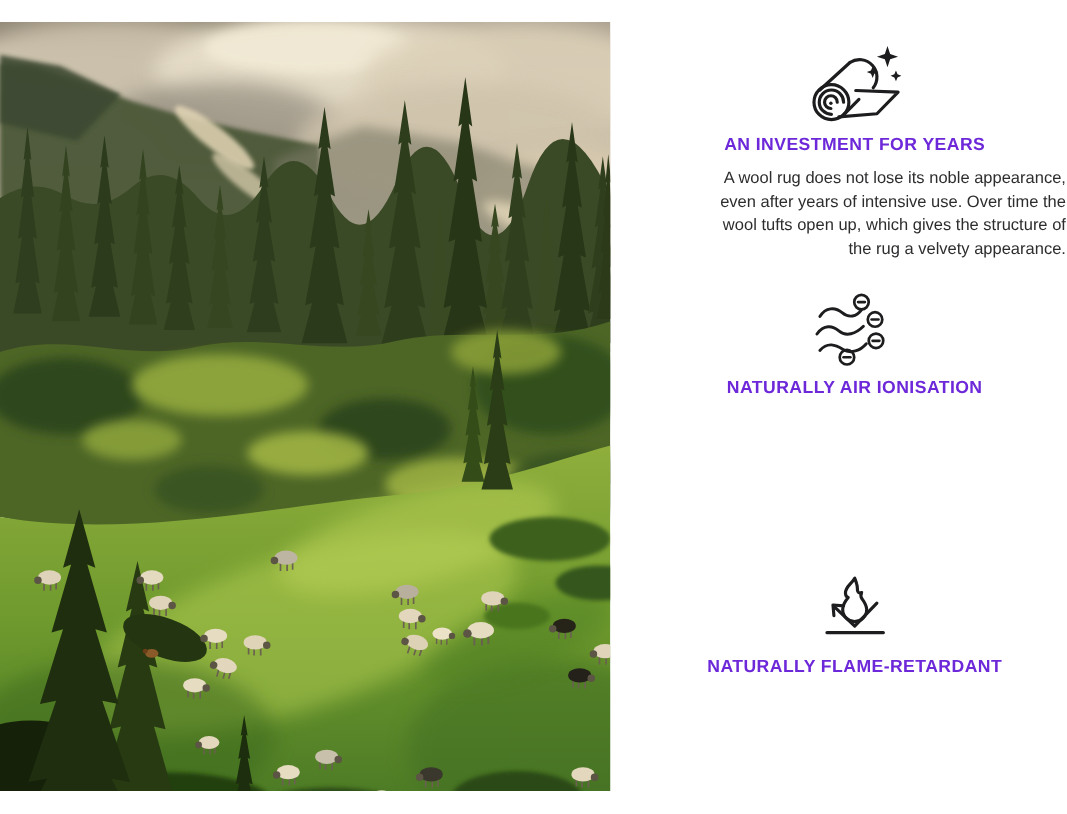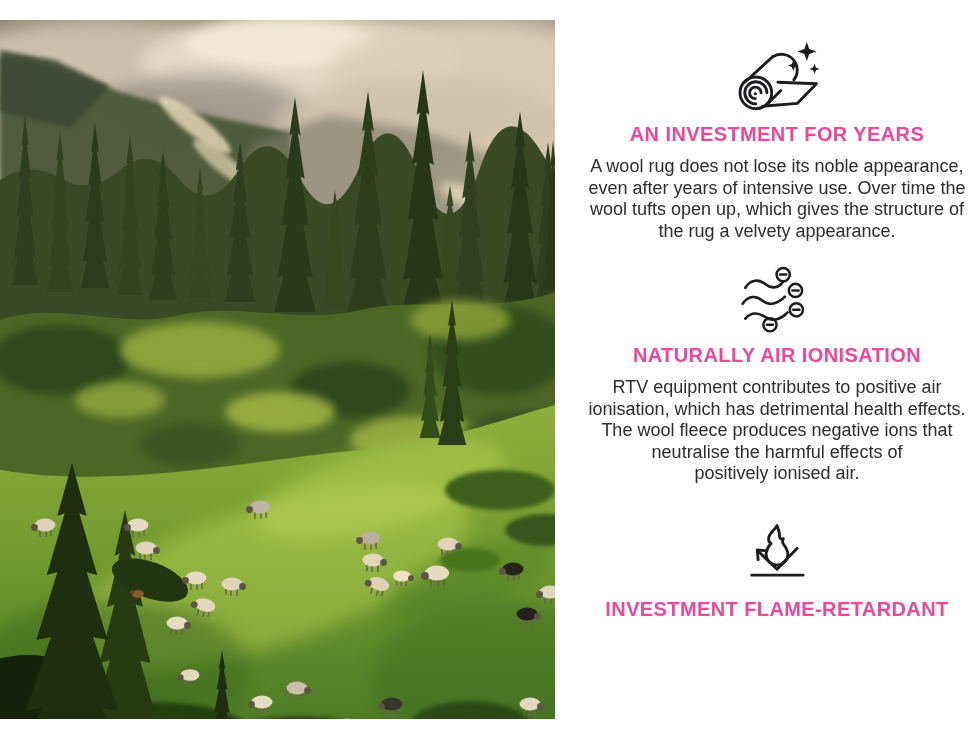--- a/index.html
+++ b/index.html
@@ -11,26 +11,26 @@
   .photo {
     position:absolute; left:0; top:20px; width:555px; height:699px; overflow:hidden;
   }
   .photo svg { display:block; width:555px; height:699px; }
   .features {
     position:absolute; left:585px; top:20px; width:384px; height:699px;
   }
   .feature { position:absolute; left:0; width:100%; text-align:center; }
   .feature .icon { display:flex; justify-content:center; margin-bottom:6px; }
   .feature h3 {
-    font-size:20px; font-weight:700; letter-spacing:0.4px; color:#ec4899;
+    font-size:16px; font-weight:700; letter-spacing:0.4px; color:#6d28d9;
     margin:4px 0 10px 0;
   }
   .feature p {
-    font-size:18px; line-height:21.5px; color:#2d2d2f;
-    white-space:pre-line; text-align:center;
+    font-size:15px; line-height:21.5px; color:#2d2d2f;
+    white-space:pre-line; text-align:right;
   }
   .ic { stroke:#1d1d1f; fill:none; stroke-linecap:round; stroke-linejoin:round; }
 </style>
 </head>
 <body>
 
 <div class="page">
 
   <figure class="photo">
     <svg viewBox="0 0 555 699" preserveAspectRatio="none">
@@ -205,33 +205,28 @@
           <path d="M53.5,12 h7" stroke-width="2.8"></path>
           <circle cx="71" cy="30" r="7.5" stroke-width="2.8"></circle>
           <path d="M67.5,30 h7" stroke-width="2.8"></path>
           <circle cx="72" cy="52" r="7.5" stroke-width="2.8"></circle>
           <path d="M68.5,52 h7" stroke-width="2.8"></path>
           <circle cx="42" cy="69" r="7.5" stroke-width="2.8"></circle>
           <path d="M38.5,69 h7" stroke-width="2.8"></path>
         </svg>
       </div>
       <h3>NATURALLY AIR IONISATION</h3>
-      <p>RTV equipment contributes to positive air
-ionisation, which has detrimental health effects.
-The wool fleece produces negative ions that
-neutralise the harmful effects of
-positively ionised air.</p>
     </section>
 
     <section class="feature" style="top:498px">
       <div class="icon">
         <svg width="84" height="74" viewBox="0 0 100 88" class="ic" stroke-width="3.4">
           <path d="M50,9 C46,16 40,18 40,25 C40,27.5 41.5,29.5 43,30 C40,33.5 37,37 37,43 C37,50.5 43,56 50,56 C57,56 63,50.5 63,43 C63,38.5 60.5,35 58,31.5 C56.5,29.5 56.3,27 57.5,24.5 C55.5,25.5 53.8,25 53.2,23 C52.6,21 53.3,18.5 52.2,15.5 C51.6,13.2 50.8,11 50,9 Z"></path>
           <path d="M74,36 L50,61 L27,39"></path>
           <path d="M26.5,38 l1,11.5 M26.5,38 l11.5,1"></path>
           <path d="M20,68 L81,68"></path>
         </svg>
       </div>
-      <h3>INVESTMENT FLAME-RETARDANT</h3>
+      <h3>NATURALLY FLAME-RETARDANT</h3>
     </section>
 
   </div>
 </div>
 
 </body></html>

